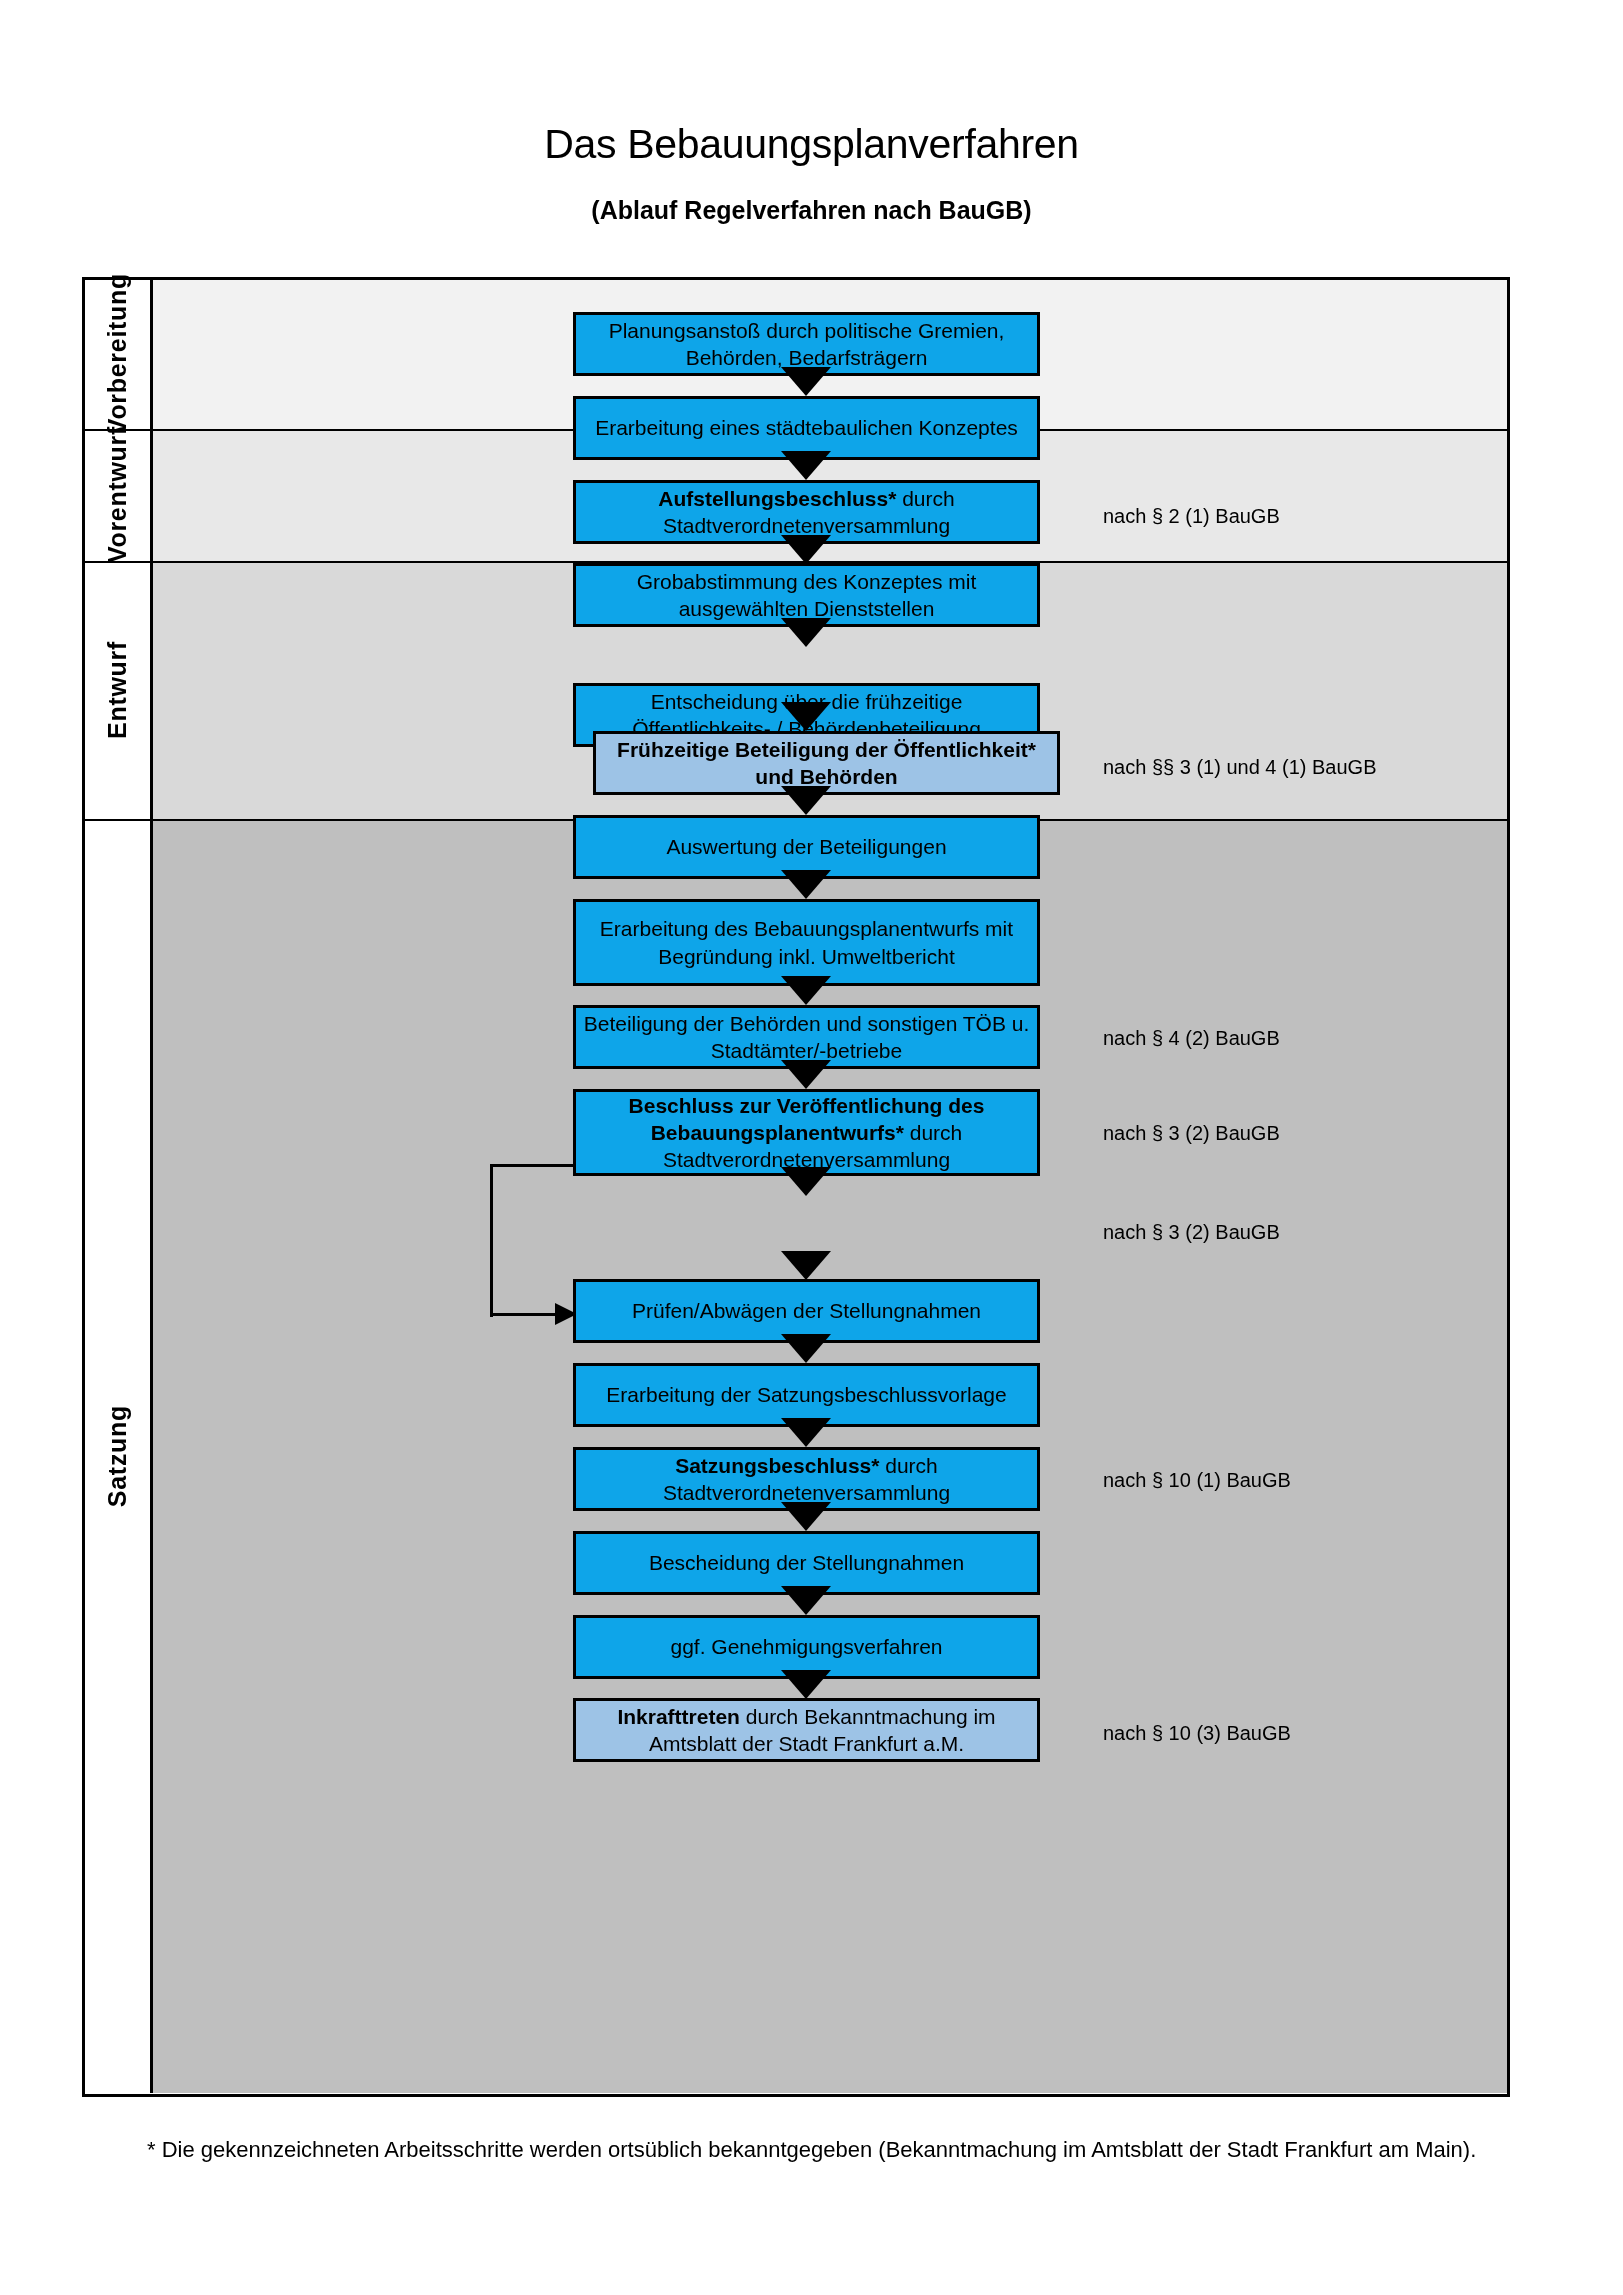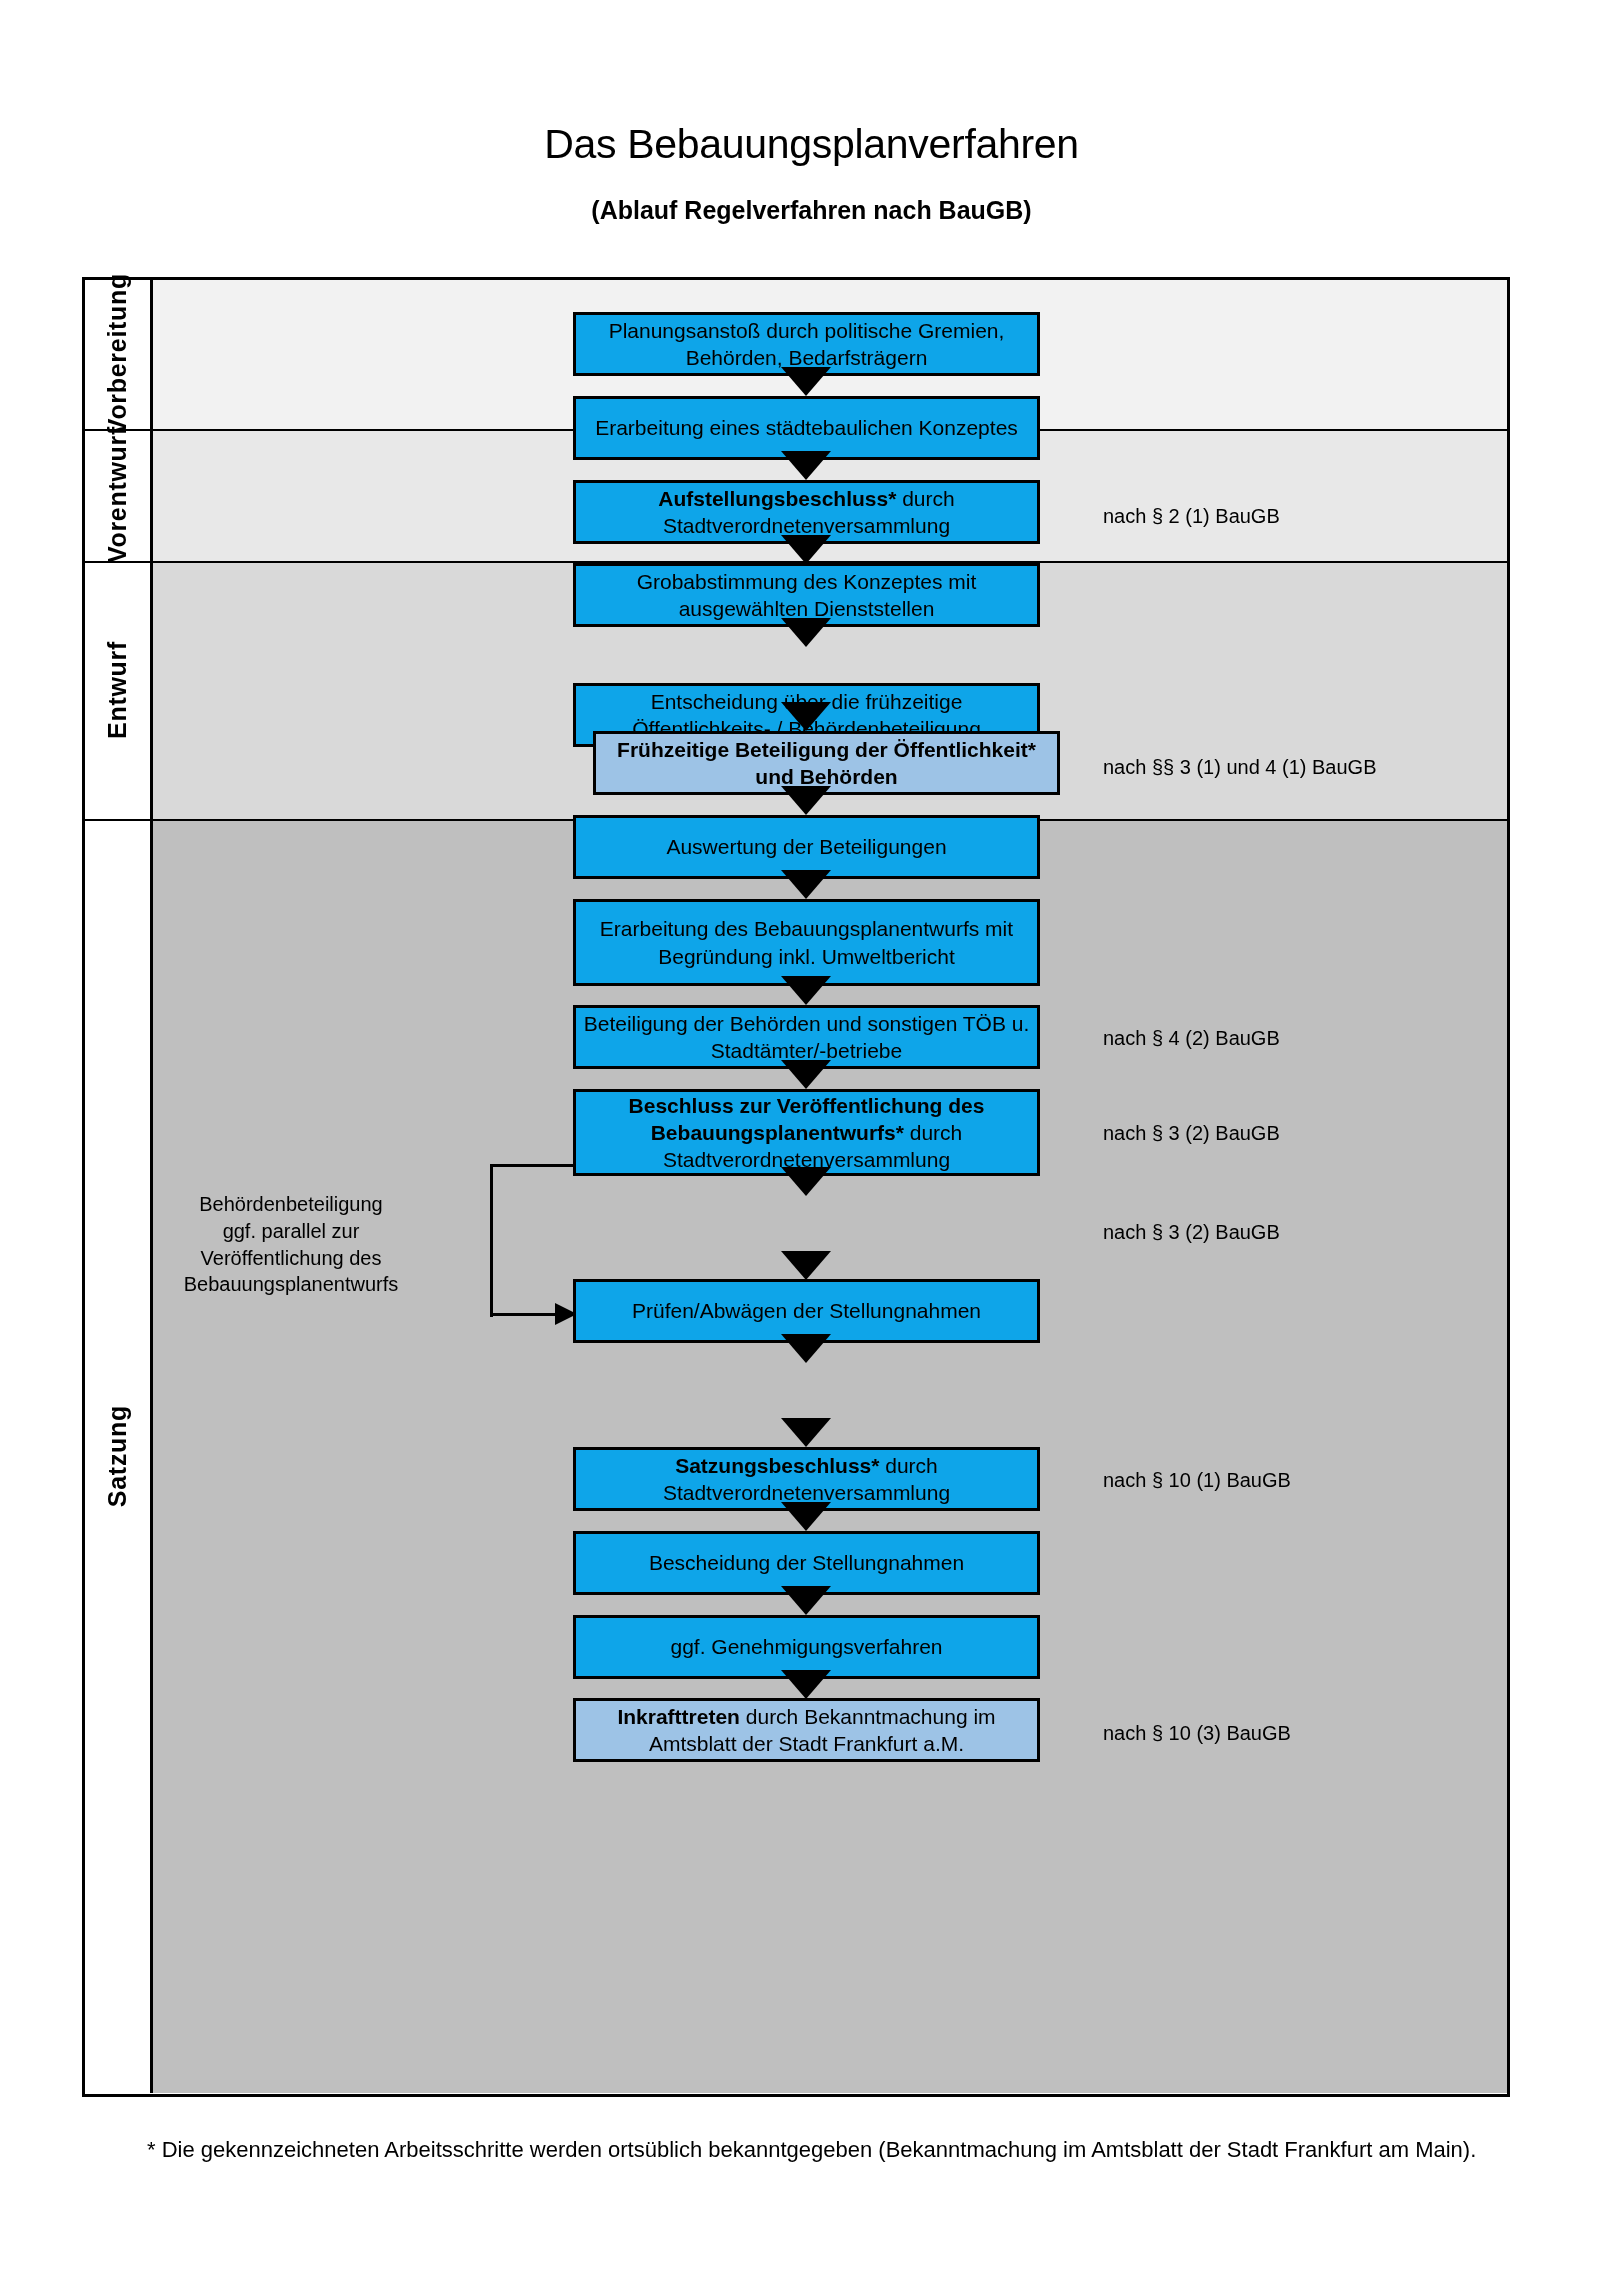--- a/index.html
+++ b/index.html
@@ -145,21 +145,20 @@
     <div class="row-divider" style="top:0;"></div>
   </div>
 
   <div id="bracket" style="left:405px;top:884px;width:92px;height:153px;">
     <div class="bk-line" style="left:0;top:0;width:92px;height:3.3px;"></div>
     <div class="bk-line" style="left:0;top:0;width:3.3px;height:153px;"></div>
     <div class="bk-line" style="left:0;top:149px;width:65px;height:3.3px;"></div>
     <div id="bracket-arrowhead" style="left:65px;top:139px;"></div>
   </div>
 
-  <div id="side-note" style="left:98px;top:911px;">Behördenbeteiligung ggf. parallel zur Veröffentlichung des Bebauungsplanentwurfs</div>
 
   <div class="flow-box" style="left:488px;top:32px;height:64px;">
     <span>Planungsanstoß durch politische Gremien, Behörden, Bedarfsträgern</span>
   </div>
   <div class="down-arrow" style="left:696px;top:87px;"></div>
 
   <div class="flow-box" style="left:488px;top:116px;height:64px;">
     <span>Erarbeitung eines städtebaulichen Konzeptes</span>
   </div>
   <div class="down-arrow" style="left:696px;top:171px;"></div>
@@ -204,20 +203,23 @@
   </div>
   <div class="down-arrow" style="left:696px;top:887px;"></div>
 
   <div class="down-arrow" style="left:696px;top:971px;"></div>
 
   <div class="flow-box" style="left:488px;top:999px;height:64px;">
     <span>Prüfen/Abwägen der Stellungnahmen</span>
   </div>
   <div class="down-arrow" style="left:696px;top:1054px;"></div>
 
+  <div class="flow-box" style="left:488px;top:1083px;height:64px;">
+    <span>Erarbeitung der Satzungsbeschlussvorlage</span>
+  </div>
   <div class="down-arrow" style="left:696px;top:1138px;"></div>
 
   <div class="flow-box" style="left:488px;top:1167px;height:64px;">
     <span><span class="b">Satzungsbeschluss*</span><span> durch Stadtverordnetenversammlung</span></span>
   </div>
   <div class="down-arrow" style="left:696px;top:1222px;"></div>
 
   <div class="flow-box" style="left:488px;top:1251px;height:64px;">
     <span>Bescheidung der Stellungnahmen</span>
   </div>

